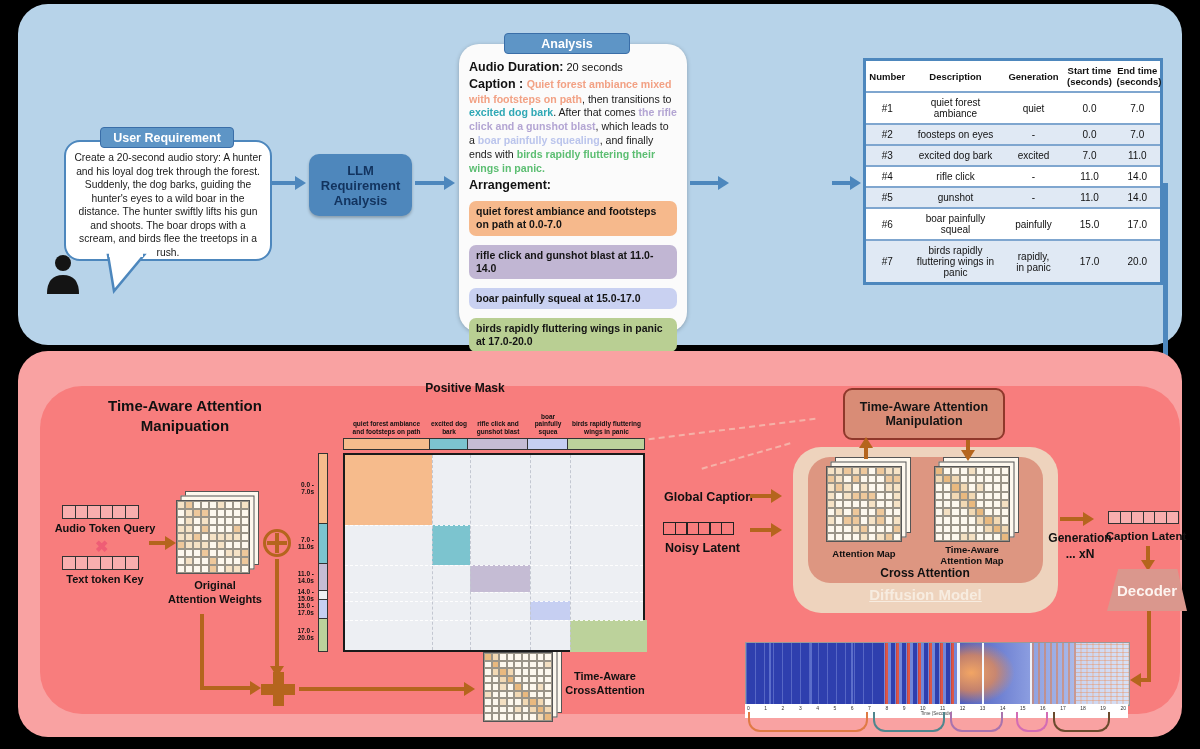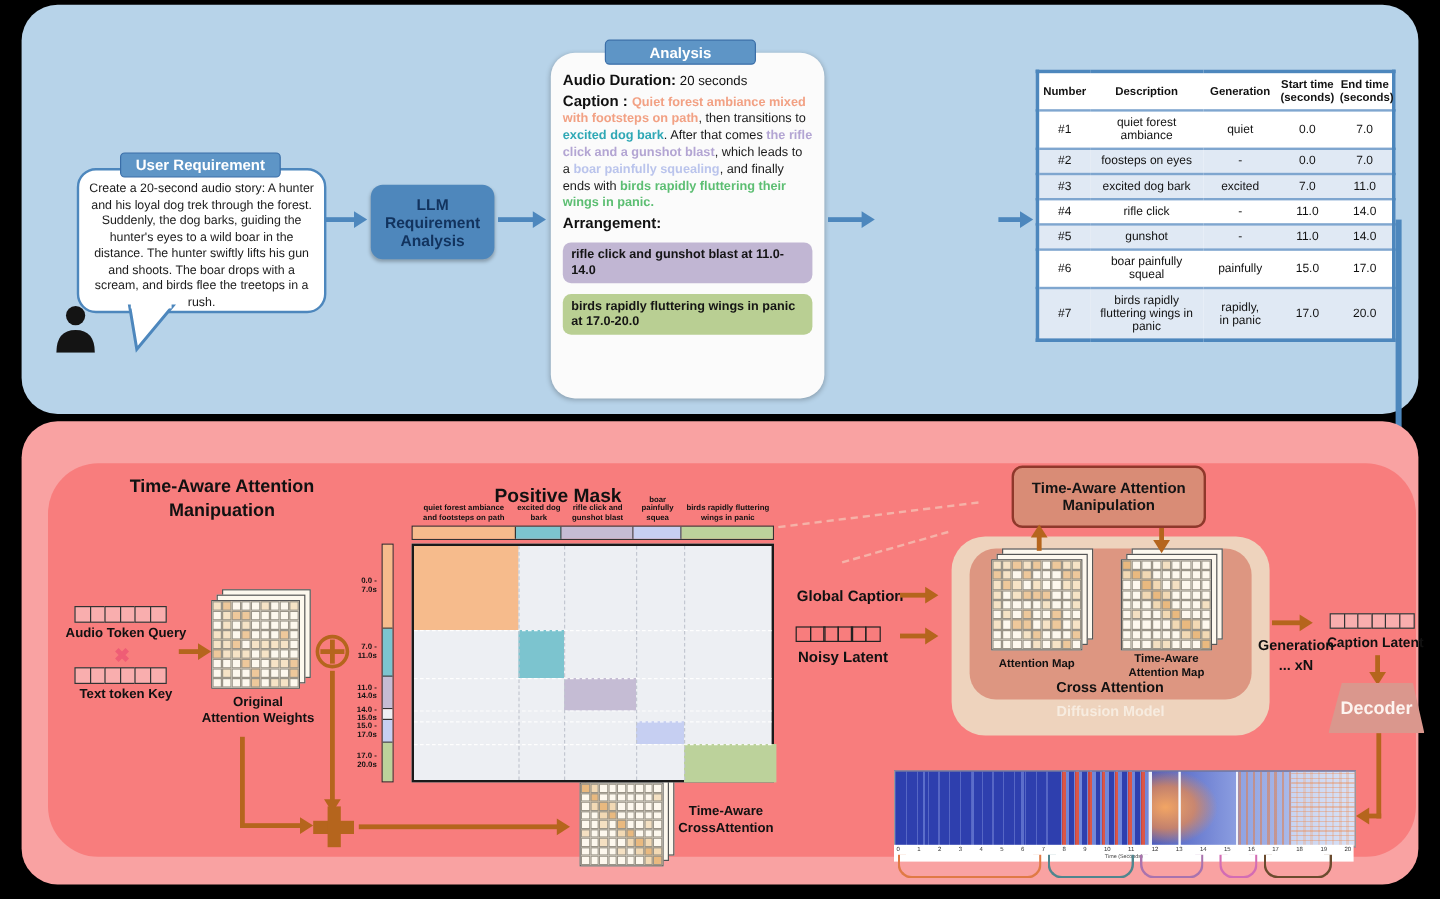--- a/index.html
+++ b/index.html
@@ -147,21 +147,23 @@
 Analysis</div>
 
   <div class="abs panel" style="left:459px;top:44px;width:228px;height:288px;">
     <div style="padding:16px 10px 0 10px;">
       <div style="font-size:11px;">
         <span class="b" style="font-size:12.5px;">Audio Duration:</span><span> 20 seconds</span>
       </div>
       <div id="caption-para" style="font-size:10.6px;line-height:1.32;margin-top:2px;"><span class="b" style="font-size: 12.5px;">Caption : </span><span style="color: rgb(242, 161, 132); font-weight: bold;">Quiet forest ambiance mixed with footsteps on path</span><span style="color: rgb(26, 26, 26);">, then transitions to </span><span style="color: rgb(47, 168, 181); font-weight: bold;">excited dog bark</span><span style="color: rgb(26, 26, 26);">. After that comes </span><span style="color: rgb(179, 165, 211); font-weight: bold;">the rifle click and a gunshot blast</span><span style="color: rgb(26, 26, 26);">, which leads to a </span><span style="color: rgb(186, 196, 236); font-weight: bold;">boar painfully squealing</span><span style="color: rgb(26, 26, 26);">, and finally ends with </span><span style="color: rgb(92, 190, 114); font-weight: bold;">birds rapidly fluttering their wings in panic.</span></div>
       <div class="b" style="font-size:12.5px;margin-top:2px;">Arrangement:</div>
       <div id="arrangement-list">
+          <div class="chip" style="background: rgb(246, 185, 140);">quiet forest ambiance and footsteps on path at 0.0-7.0</div>
           <div class="chip" style="background: rgb(193, 182, 211);">rifle click and gunshot blast at 11.0-14.0</div>
+          <div class="chip" style="background: rgb(201, 209, 241);">boar painfully squeal at 15.0-17.0</div>
           <div class="chip" style="background: rgb(185, 207, 147);">birds rapidly fluttering wings in panic at 17.0-20.0</div>
         </div>
     </div>
   </div>
   <div class="abs badge" style="left:504px;top:33px;width:124px;height:19px;">Analysis</div>
 
   <div class="abs" style="left:863px;top:58px;">
     <table class="s1table">
       <colgroup>
           <col style="width:44px">
@@ -459,21 +461,21 @@
         <div class="gcell" style="background: rgb(253, 248, 238);"></div>
         <div class="gcell" style="background: rgb(253, 248, 238);"></div>
         <div class="gcell" style="background: rgb(253, 248, 238);"></div>
         <div class="gcell" style="background: rgb(242, 217, 180);"></div>
         <div class="gcell" style="background: rgb(233, 185, 127);"></div>
       </div>
   </div>
   <div class="abs b pre" style="left:560px;top:670px;width:90px;font-size:11px;line-height:1.25;text-align:center;">Time-Aware
 CrossAttention</div>
 
-  <div class="abs b ctr" style="left:395px;top:405px;width:140px;font-size:16px;">Positive Mask</div>
+  <div class="abs b ctr" style="left:395px;top:381px;width:140px;font-size:12px;">Positive Mask</div>
   <div class="abs" id="mask-col-labels" style="left:343px;top:409px;width:302px;height:26px;display:flex;">
       <div class="collabel" style="width: 87px;">quiet forest ambiance
 and footsteps on path</div>
       <div class="collabel" style="width: 38px;">excited dog
 bark</div>
       <div class="collabel" style="width: 60px;">rifle click and
 gunshot blast</div>
       <div class="collabel" style="width: 40px;">boar
 painfully
 squea</div>
@@ -713,21 +715,21 @@
         <div class="gcell" style="background: rgb(253, 248, 238);"></div>
         <div class="gcell" style="background: rgb(253, 248, 238);"></div>
         <div class="gcell" style="background: rgb(253, 248, 238);"></div>
         <div class="gcell" style="background: rgb(233, 185, 127);"></div>
       </div>
   </div>
   <div class="abs b ctr" style="left:816px;top:548px;width:96px;font-size:9.5px;">Attention Map</div>
   <div class="abs b pre ctr" style="left:926px;top:545px;width:92px;font-size:9.5px;line-height:1.15;">Time-Aware
 Attention Map</div>
   <div class="abs b ctr" style="left:858px;top:566px;width:134px;font-size:12px;">Cross Attention</div>
-  <div class="abs b ctr" style="left:853px;top:586px;width:145px;font-size:12px;color:#f7ece0;">Diffusion Model</div>
+  <div class="abs b ctr" style="left:853px;top:586px;width:145px;font-size:15px;color:#f7ece0;text-decoration:underline;">Diffusion Model</div>
 
   <div class="abs taam-box" style="left:843px;top:388px;width:158px;height:48px;">Time-Aware Attention
 Manipulation</div>
   <div class="line" style="--c:#b5651d;left:864px;top:446px;width:4px;height:13px;"></div>
   <div class="hd-u" style="--c:#b5651d;left:859px;top:437px;"></div>
   <div class="line" style="--c:#b5651d;left:966px;top:440px;width:4px;height:11px;"></div>
   <div class="hd-d" style="--c:#b5651d;left:961px;top:450px;"></div>
 
   <div class="line" style="--c:#b5651d;left:1060px;top:517px;width:24px;height:4px;"></div>
   <div class="hd-r" style="--c:#b5651d;left:1083px;top:512px;"></div>

